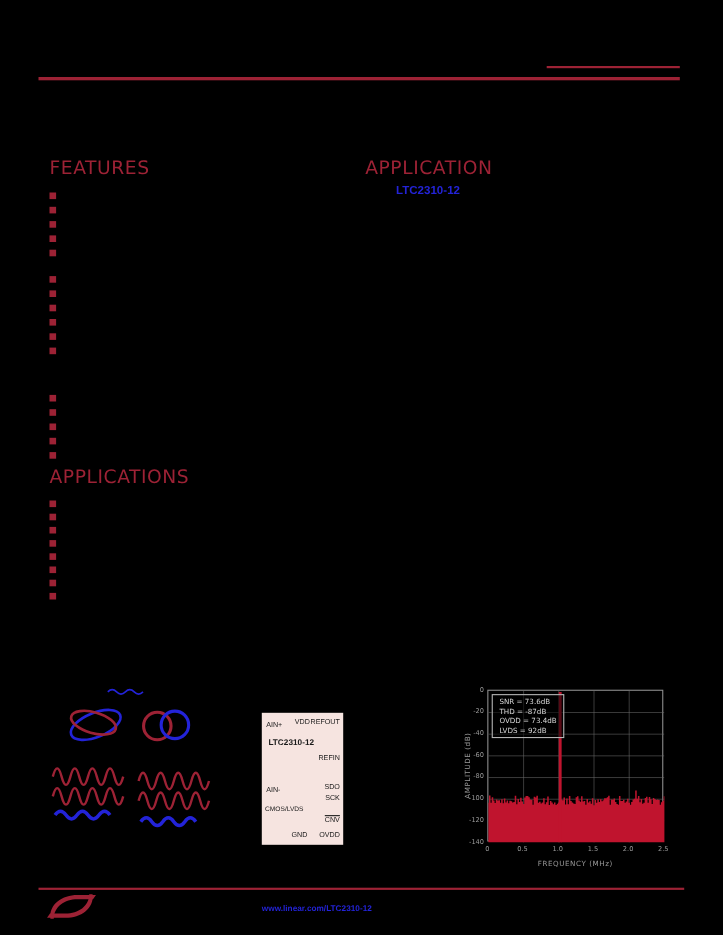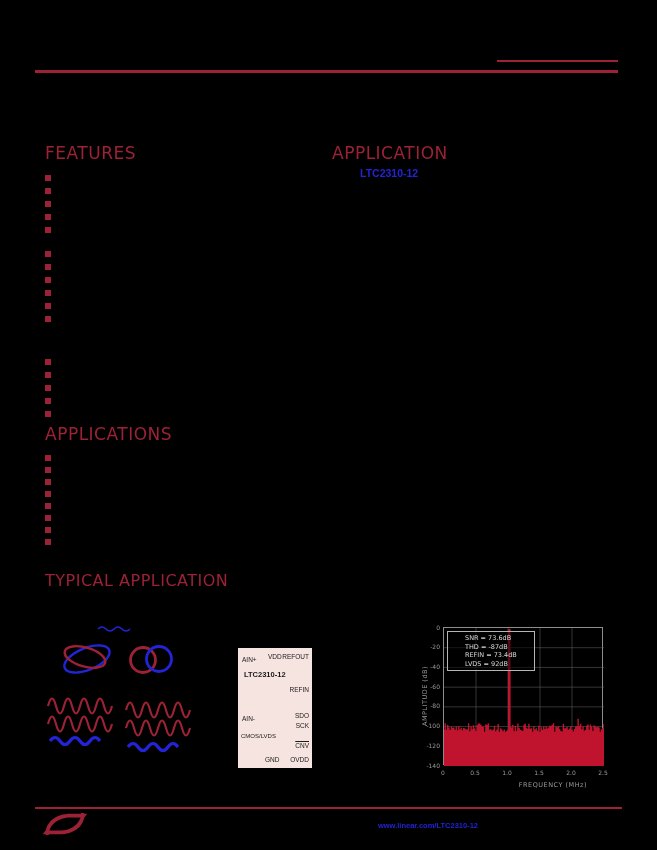--- a/index.html
+++ b/index.html
@@ -52,31 +52,31 @@
   .p-cnv{right:3px;top:94px;text-decoration:overline}
   .p-gnd{left:27px;bottom:5px}
   .p-ovdd{right:3px;bottom:5px}
 
   .fft{position:absolute;left:415px;top:610px;width:212px;height:192px;
        color:var(--axis-gray,#9A9A9A);font-family:"DejaVu Sans",sans-serif}
   .fft-plot{position:absolute;left:28px;top:17px;width:160px;height:138px;
             border:1px solid #8d8d8d;background:#000}
   #fft-svg{position:absolute;left:0;top:0;display:block}
   .fft-ann{position:absolute;left:3px;top:3px;border:1px solid #b5b5b5;background:rgba(0,0,0,.55);
-           padding:2px 17px;font-size:6.5px;line-height:8.5px;color:#d8d8d8}
+           padding:2px 6px;font-size:6.5px;line-height:8.5px;color:#d8d8d8}
   .fft-ylabel{position:absolute;left:-45px;top:82px;width:110px;text-align:center;
               transform:rotate(-90deg);font-size:6.5px;letter-spacing:.5px}
-  .fft-xlabel{position:absolute;left:12px;top:171px;width:160px;text-align:right;
+  .fft-xlabel{position:absolute;left:28px;top:171px;width:160px;text-align:center;
               font-size:6.5px;letter-spacing:.5px}
   .fft-ytick{position:absolute;left:4px;width:21px;text-align:right;font-size:6px}
   .fft-xtick{position:absolute;top:159px;width:18px;text-align:center;font-size:6px}
   #fft-yticks,#fft-xticks{position:absolute;left:0;top:0;width:100%;height:100%;pointer-events:none}
 
   .footer-mark{position:absolute;left:42px;top:812px;width:46px;height:24px}
-  .footer-link{position:absolute;left:238px;top:821px;width:240px;text-align:right;
+  .footer-link{position:absolute;left:238px;top:821px;width:240px;text-align:left;
                font-size:7.5px;font-weight:bold;color:var(--link-blue,#2323D8);
                text-decoration:none;cursor:pointer}
 </style>
 </head>
 <body>
 
 <div class="page">
 
   <div class="hline rule-part"></div>
   <div class="hline rule-header"></div>
@@ -114,21 +114,20 @@
       <span class="bullet-sq"></span>
       <span class="bullet-sq"></span>
       <span class="bullet-sq"></span>
       <span class="bullet-sq"></span>
       <span class="bullet-sq"></span>
       <span class="bullet-sq"></span>
       <span class="bullet-sq"></span>
       <span class="bullet-sq"></span>
     </div>
 
-  <div class="heading h-typapp">TYPICAL APPLICATION</div>
 
   <svg class="figure-scribbles" viewBox="0 0 380 200">
     <path d="M58 29q4 -4 8 0q4 4 8 0q4 -4 8 0q4 4 8 0" fill="none" stroke="var(--link-blue,#2323D8)" stroke-width="1.5"></path>
     <ellipse cx="47" cy="59" rx="24" ry="11" fill="none" stroke="var(--link-blue,#2323D8)" stroke-width="2.4" transform="rotate(-22 47 59)"></ellipse>
     <ellipse cx="45" cy="57" rx="21" ry="9.5" fill="none" stroke="var(--brand-red,#9D2235)" stroke-width="2.4" transform="rotate(16 45 57)"></ellipse>
     <circle cx="103" cy="60" r="12.5" fill="none" stroke="var(--brand-red,#9D2235)" stroke-width="2.8"></circle>
     <circle cx="119" cy="59" r="12.5" fill="none" stroke="var(--link-blue,#2323D8)" stroke-width="2.8"></circle>
     <path d="M8 106q4 -15 8 0q4 15 8 0q4 -15 8 0q4 15 8 0q4 -15 8 0q4 15 8 0q4 -15 8 0q4 15 8 0" fill="none" stroke="var(--brand-red,#9D2235)" stroke-width="2.2"></path>
     <path d="M8 124q4 -15 8 0q4 15 8 0q4 -15 8 0q4 15 8 0q4 -15 8 0q4 15 8 0q4 -15 8 0q4 15 8 0" fill="none" stroke="var(--brand-red,#9D2235)" stroke-width="2.2"></path>
     <path d="M10 141q5 -7 10 0q5 7 10 0q5 -7 10 0q5 7 10 0q5 -7 10 0" fill="none" stroke="var(--link-blue,#2323D8)" stroke-width="3.2"></path>
@@ -167,21 +166,21 @@
             <line x1="64" x2="64" y1="0" y2="138"></line>
             <line x1="96" x2="96" y1="0" y2="138"></line>
             <line x1="128" x2="128" y1="0" y2="138"></line>
           </g>
           <path d="M0.00 138L0.00 101.67M1.23 138L1.23 95.28M2.46 138L2.46 101.86M3.69 138L3.69 96.79M4.92 138L4.92 99.62M6.15 138L6.15 101.96M7.38 138L7.38 98.87M8.62 138L8.62 99.79M9.85 138L9.85 99.39M11.08 138L11.08 101.80M12.31 138L12.31 98.59M13.54 138L13.54 102.13M14.77 138L14.77 97.95M16.00 138L16.00 101.57M17.23 138L17.23 99.81M18.46 138L18.46 102.25M19.69 138L19.69 100.00M20.92 138L20.92 100.38M22.15 138L22.15 101.53M23.38 138L23.38 101.14M24.62 138L24.62 95.33M25.85 138L25.85 103.22M27.08 138L27.08 98.37M28.31 138L28.31 101.16M29.54 138L29.54 97.34M30.77 138L30.77 100.62M32.00 138L32.00 102.89M33.23 138L33.23 97.02M34.46 138L34.46 95.61M35.69 138L35.69 95.61M36.92 138L36.92 96.82M38.15 138L38.15 98.86M39.38 138L39.38 98.97M40.62 138L40.62 103.69M41.85 138L41.85 96.24M43.08 138L43.08 97.10M44.31 138L44.31 95.36M45.54 138L45.54 101.75M46.77 138L46.77 100.89M48.00 138L48.00 102.46M49.23 138L49.23 101.59M50.46 138L50.46 97.79M51.69 138L51.69 103.16M52.92 138L52.92 101.40M54.15 138L54.15 96.12M55.38 138L55.38 103.72M56.62 138L56.62 100.13M57.85 138L57.85 101.53M59.08 138L59.08 103.17M60.31 138L60.31 101.53M61.54 138L61.54 103.78M62.77 138L62.77 102.66M64.00 138L64.00 101.60M66.46 138L66.46 98.93M67.69 138L67.69 99.54M68.92 138L68.92 97.04M70.15 138L70.15 103.28M71.38 138L71.38 97.88M72.62 138L72.62 103.06M73.85 138L73.85 95.60M75.08 138L75.08 100.08M76.31 138L76.31 101.63M77.54 138L77.54 102.35M78.77 138L78.77 102.99M80.00 138L80.00 96.82M81.23 138L81.23 95.86M82.46 138L82.46 99.66M83.69 138L83.69 100.84M84.92 138L84.92 95.84M86.15 138L86.15 100.66M87.38 138L87.38 100.25M88.62 138L88.62 103.68M89.85 138L89.85 98.35M91.08 138L91.08 101.49M92.31 138L92.31 100.34M93.54 138L93.54 102.67M94.77 138L94.77 97.75M96.00 138L96.00 103.98M97.23 138L97.23 99.37M98.46 138L98.46 101.81M99.69 138L99.69 98.57M100.92 138L100.92 101.01M102.15 138L102.15 98.57M103.38 138L103.38 100.44M104.62 138L104.62 99.60M105.85 138L105.85 97.73M107.08 138L107.08 97.63M108.31 138L108.31 96.86M109.54 138L109.54 95.35M110.77 138L110.77 103.66M112.00 138L112.00 98.71M113.23 138L113.23 99.14M114.46 138L114.46 97.97M115.69 138L115.69 101.00M116.92 138L116.92 102.89M118.15 138L118.15 103.59M119.38 138L119.38 95.63M120.62 138L120.62 100.15M121.85 138L121.85 100.23M123.08 138L123.08 99.00M124.31 138L124.31 101.76M125.54 138L125.54 100.56M126.77 138L126.77 98.03M128.00 138L128.00 101.73M129.23 138L129.23 103.50M130.46 138L130.46 101.04M131.69 138L131.69 98.74M132.92 138L132.92 98.06M134.15 138L134.15 90.69M135.38 138L135.38 98.21M136.62 138L136.62 95.73M137.85 138L137.85 101.32M139.08 138L139.08 98.29M140.31 138L140.31 102.69M141.54 138L141.54 101.70M142.77 138L142.77 97.43M144.00 138L144.00 96.42M145.23 138L145.23 101.80M146.46 138L146.46 96.52M147.69 138L147.69 98.56M148.92 138L148.92 102.96M150.15 138L150.15 97.37M151.38 138L151.38 98.43M152.62 138L152.62 99.23M153.85 138L153.85 98.84M155.08 138L155.08 99.38M156.31 138L156.31 103.67M157.54 138L157.54 101.36M158.77 138L158.77 100.02M160.00 138L160.00 95.89" stroke="#C0142E" stroke-width="1.4" fill="none"></path>
           <line x1="65.28" x2="65.28" y1="138" y2="0.9857142857142857" stroke="#C0142E" stroke-width="2.6"></line>
         </svg>
       <div class="fft-ann">
         <div>SNR = 73.6dB</div>
         <div>THD = -87dB</div>
-        <div>REFIN = 73.4dB</div>
+        <div>OVDD = 73.4dB</div>
         <div>LVDS = 92dB</div>
       </div>
     </div>
     <div id="fft-yticks">
         <div class="fft-ytick" style="top: 13.5px;">0</div>
         <div class="fft-ytick" style="top: 33.2143px;">-20</div>
         <div class="fft-ytick" style="top: 52.9286px;">-40</div>
         <div class="fft-ytick" style="top: 72.6429px;">-60</div>
         <div class="fft-ytick" style="top: 92.3571px;">-80</div>
         <div class="fft-ytick" style="top: 112.071px;">-100</div>

